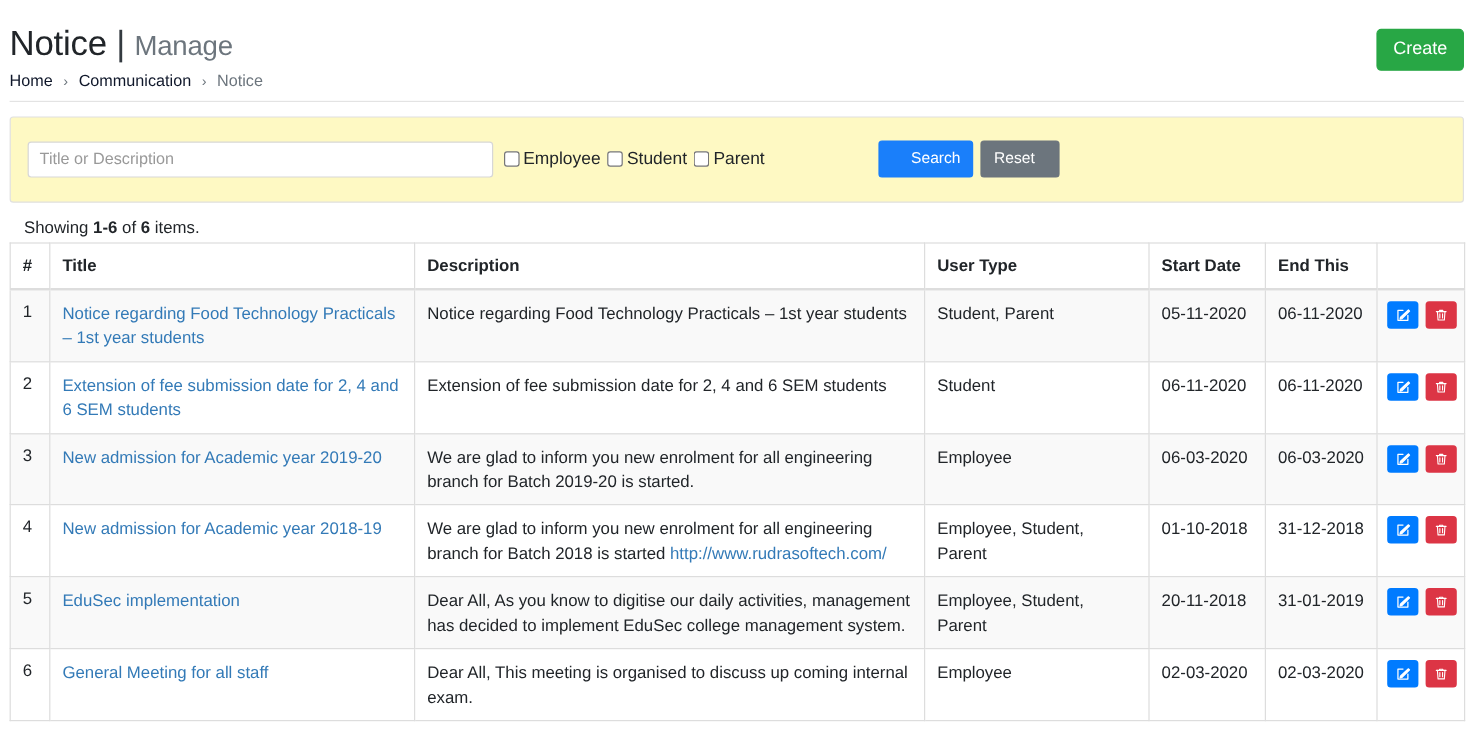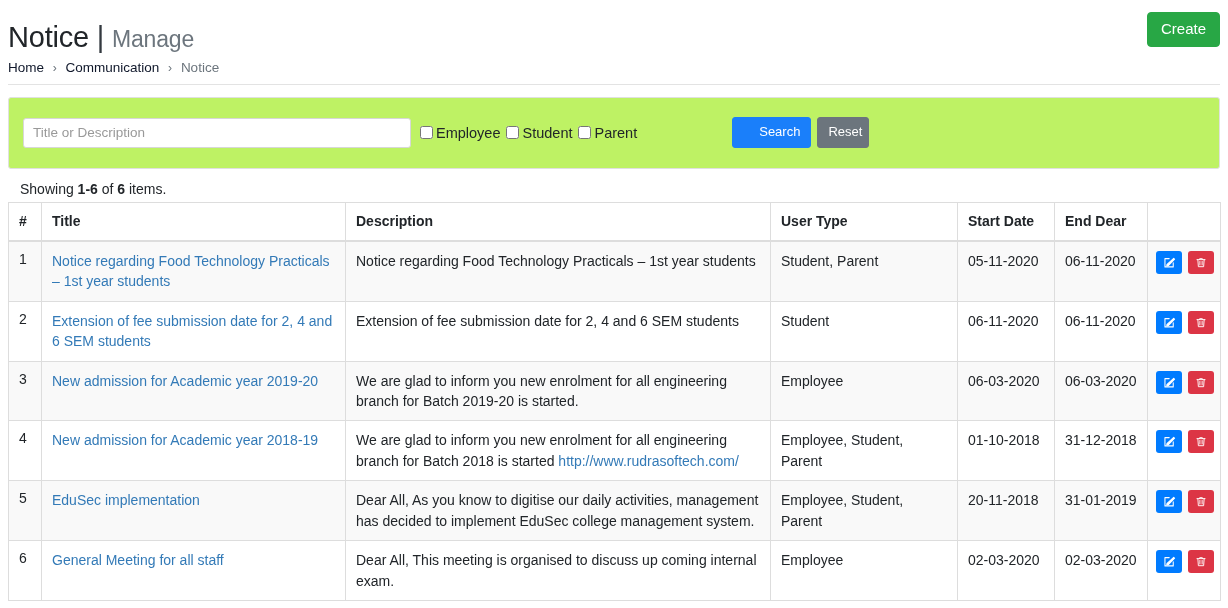--- a/index.html
+++ b/index.html
@@ -27,21 +27,21 @@
     margin: 0;
     padding: 0;
     letter-spacing: -0.2px;
   }
   .page-title .sep { color: #343a40; font-weight: 300; }
   .page-title .sub { color: #6c757d; font-size: 23px; }
 
   .create-btn {
     position: absolute;
     right: 0;
-    top: 12px;
+    top: 24px;
     background: #28a745;
     border: 1px solid #28a745;
     color: #fff;
     font-size: 15px;
     font-family: "Liberation Sans", sans-serif;
     padding: 6px 13px 7px 13px;
     border-radius: 4px;
     line-height: 1.35;
     cursor: pointer;
   }
@@ -57,21 +57,21 @@
   .breadcrumb .divider { color: #6c757d; margin: 0 5px; font-size: 12px; }
   .breadcrumb .active { color: #6c757d; }
 
   .head-rule { border-bottom: 1px solid #e3e3e3; margin: 0 0 0 0; }
 
   
   .search-panel {
     margin-top: 12px;
     border: 1px solid #e0e0e0;
     border-radius: 3px;
-    background: #bef264;
+    background: #fef9c3;
     padding: 18px 14px;
     display: flex;
     align-items: center;
     height: 72px;
   }
   .search-input {
     width: 388px;
     height: 30px;
     border: 1px solid #d7d7d7;
     border-radius: 3px;
@@ -94,21 +94,21 @@
 
   .btn-group { margin-left: 89px; display: flex; }
   .btn-search {
     background: #1a7ffa; border: 1px solid #1a7ffa; color: #fff;
     font-size: 13px; font-family: "Liberation Sans", sans-serif;
     padding: 5px 10px 6px 26px; border-radius: 3px; cursor: pointer; line-height: 1.4;
   }
   .btn-reset {
     background: #6c757d; border: 1px solid #6c757d; color: #fff;
     font-size: 13px; font-family: "Liberation Sans", sans-serif;
-    padding: 5px 6px 6px 10px; border-radius: 3px; cursor: pointer;
+    padding: 5px 20px 6px 10px; border-radius: 3px; cursor: pointer;
     margin-left: 6px; line-height: 1.4;
   }
 
   
   .summary {
     margin: 12px 0 5px 12px;
     font-size: 14px;
     color: #212529;
   }
   .summary b { font-weight: 700; }
@@ -225,21 +225,21 @@
   </div>
 
   <table class="grid">
     <thead>
       <tr>
         <th class="c-num">#</th>
         <th class="c-title">Title</th>
         <th class="c-desc">Description</th>
         <th class="c-user">User Type</th>
         <th class="c-start">Start Date</th>
-        <th class="c-end">End Dear</th>
+        <th class="c-end">End This</th>
         <th class="c-act"></th>
       </tr>
     </thead>
     <tbody id="grid-body">
         <tr class="odd">
           <td class="c-num">1</td>
           <td class="c-title"><a href="#">Notice regarding Food Technology Practicals – 1st year students</a></td>
           <td class="c-desc"><span>Notice regarding Food Technology Practicals – 1st year students</span></td>
           <td class="c-user">Student, Parent</td>
           <td class="c-start">05-11-2020</td>

